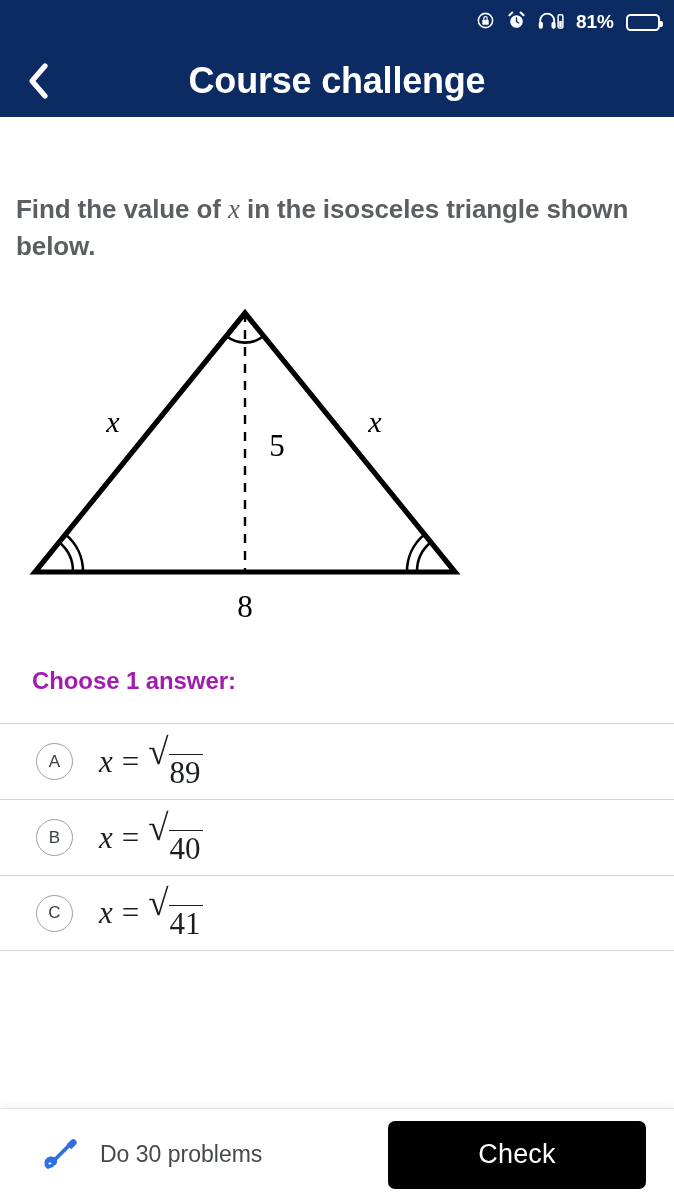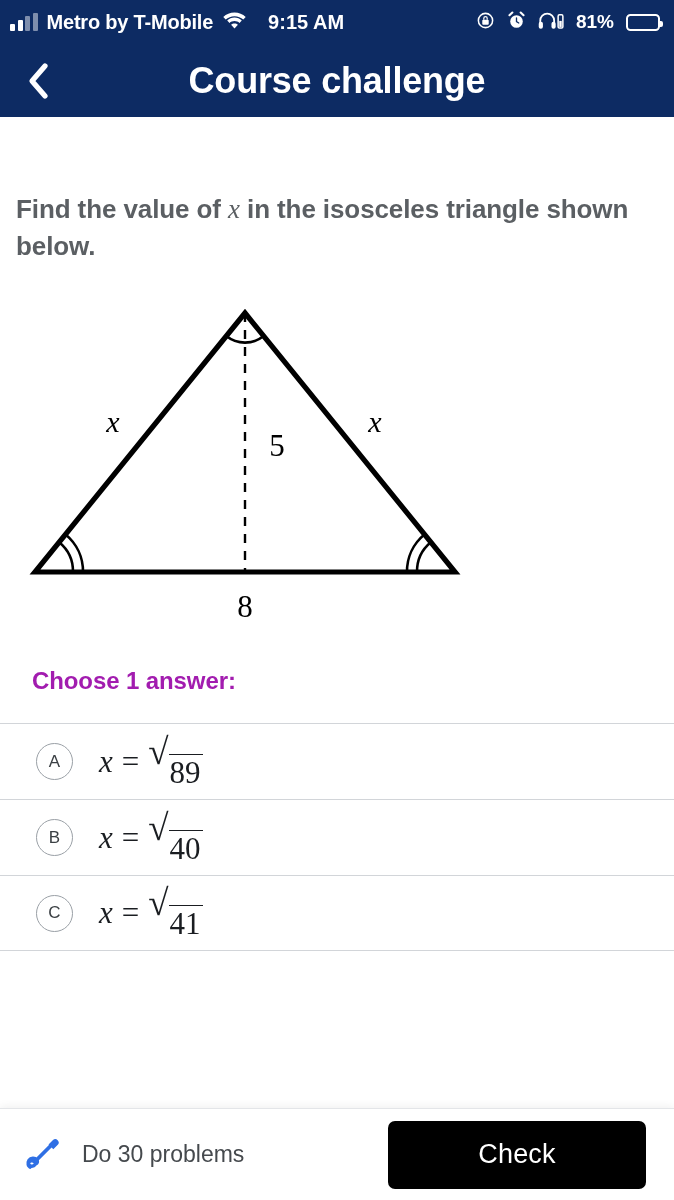--- a/index.html
+++ b/index.html
@@ -120,56 +120,39 @@
     line-height:1.1;
   }
 
   
   .footer {
     position:absolute; left:0; bottom:0;
     width:674px; height:92px;
     background:#ffffff;
     border-top:1px solid #e3e5e8;
     display:flex; align-items:center;
-    padding:0 28px 0 20px;
+    padding:0 28px 0 38px;
     box-shadow:0 -2px 8px rgba(0,0,0,0.06);
   }
   .practice { display:flex; align-items:center; gap:18px; }
   .practice-label { font-size:23px; color:#45494d; }
   .check-btn {
     margin-left:auto;
     width:258px; height:68px;
     background:#000000;
     border-radius:7px;
     display:flex; align-items:center; justify-content:center;
     color:#ffffff; font-size:27px; font-weight:500; letter-spacing:0.2px;
     border:none;
   }
 </style>
 </head>
 <body>
 
 <div class="statusbar">
-  <div class="sb-left">
-    <span class="signal">
-      <i></i>
-        <i></i>
-        <i></i>
-        <i></i>
-    </span>
-    <span class="carrier">Metro by T-Mobile</span>
-    <span>
-      <svg width="25" height="19" viewBox="0 0 25 19">
-        <path d="M12.5 5.2c3.4 0 6.5 1.3 8.8 3.4l2.4-2.6C20.8 3.2 16.8 1.6 12.5 1.6S4.2 3.2 1.3 6l2.4 2.6C6 6.5 9.1 5.2 12.5 5.2z" fill="#fff"></path>
-        <path d="M12.5 10.1c1.9 0 3.7.7 5 1.9l2.3-2.5c-1.9-1.8-4.5-2.9-7.3-2.9S7.1 7.7 5.2 9.5l2.3 2.5c1.3-1.2 3.1-1.9 5-1.9z" fill="#fff"></path>
-        <path d="M12.5 17.5l3.4-3.7c-.9-.8-2.1-1.3-3.4-1.3s-2.5.5-3.4 1.3l3.4 3.7z" fill="#fff"></path>
-      </svg>
-    </span>
-    <span class="clock">9:15 AM</span>
-  </div>
   <div class="sb-right">
     <span>
       <svg width="19" height="19" viewBox="0 0 20 20">
         <circle cx="10" cy="10" r="7.5" fill="none" stroke="#fff" stroke-width="1.6"></circle>
         <rect x="6.6" y="9.2" width="6.8" height="5.2" rx="1" fill="#fff"></rect>
         <path d="M8.2 9.2V7.8a1.8 1.8 0 0 1 3.6 0v1.4" fill="none" stroke="#fff" stroke-width="1.3"></path>
       </svg>
     </span>
     <span>
       <svg width="19" height="19" viewBox="0 0 20 20">

